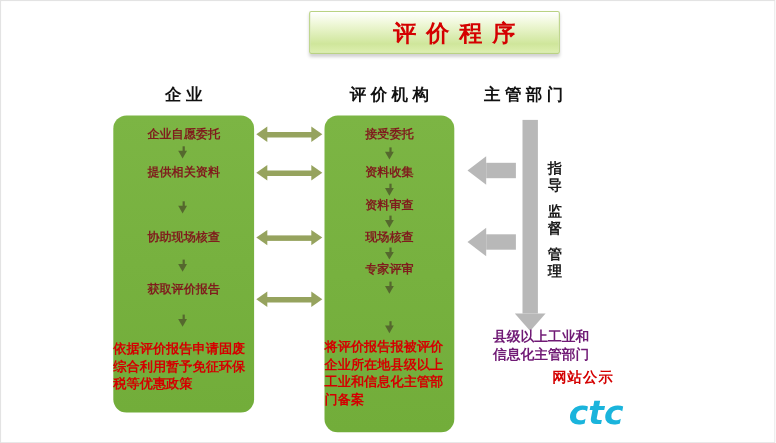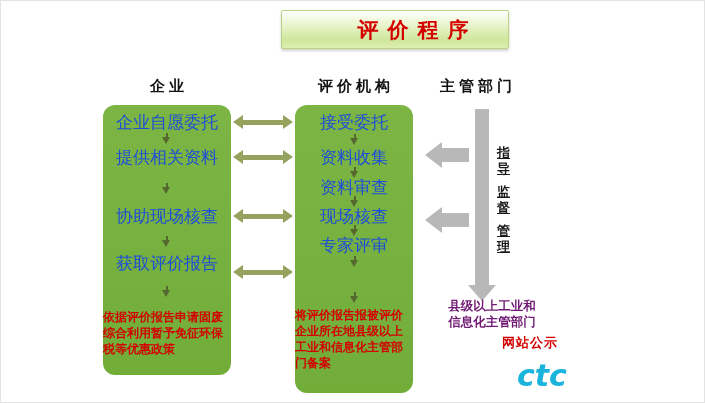--- a/index.html
+++ b/index.html
@@ -31,22 +31,22 @@
   .h-agency{left:294px;width:118px;}
   .h-authority{left:413px;width:124px;}
 
   
   .green-box{position:absolute;background:linear-gradient(180deg,var(--box-green),#72ad3a);border-radius:12px;}
   .box-enterprise{left:102px;top:104px;width:128px;height:270px;}
   .box-agency{left:294px;top:104px;width:118px;height:288px;}
 
   
   .step{
-    position:absolute;text-align:center;color:#1d4ed8;font-weight:normal;
-    font-size:17px;line-height:15px;
+    position:absolute;text-align:center;color:#7f1d1d;font-weight:bold;
+    font-size:11px;line-height:15px;
   }
 
   
   .note{
     position:absolute;text-align:left;color:var(--accent-red);font-weight:bold;
     font-size:12px;line-height:16px;white-space:pre-line;
   }
 
   
   .v-arrow{position:absolute;width:9px;height:11px;}
@@ -72,21 +72,21 @@
 
   
   .block-arrow-left{position:absolute;width:44px;height:26px;}
   .block-arrow-left::before{content:"";position:absolute;left:0;top:0;width:0;height:0;
     border-top:13px solid transparent;border-bottom:13px solid transparent;border-right:17px solid var(--arrow-gray);}
   .block-arrow-left::after{content:"";position:absolute;left:17px;top:6px;width:27px;height:14px;background:var(--arrow-gray);}
 
   
   .v-labels{position:absolute;left:496px;top:144px;display:flex;flex-direction:column;gap:7px;}
   .v-label{width:14px;font-weight:bold;font-size:13px;line-height:16px;color:#1a1a1a;
-    word-break:break-all;text-align:left;text-decoration:underline;}
+    word-break:break-all;text-align:right;}
 
   
   .auth-note{
     position:absolute;left:425px;top:297px;width:132px;text-align:center;
     font-weight:bold;font-size:12.5px;line-height:16px;color:#701a75;white-space:pre-line;
   }
   .auth-note-red{
     position:absolute;left:425px;top:333px;width:132px;text-align:right;
     font-weight:bold;font-size:13px;color:var(--accent-red);letter-spacing:1px;
   }

